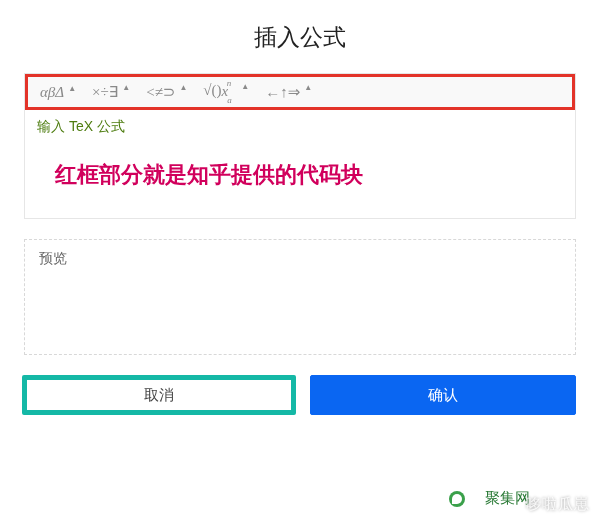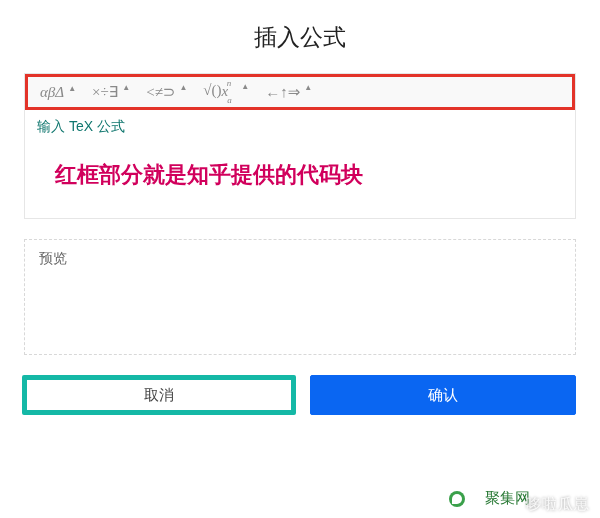--- a/index.html
+++ b/index.html
@@ -52,21 +52,21 @@
   .tool-group .xn {
     font-style: italic;
     position: relative;
   }
   .tool-group .xn sub { font-size: 9px; position: relative; top: 3px; left: -1px; }
   .tool-group .xn sup { font-size: 9px; position: relative; top: -4px; left: -6px; }
   .input-area {
     padding: 8px 12px 12px 12px;
   }
   .placeholder {
-    color: #0f766e;
+    color: #4d7c0f;
     font-size: 14px;
     margin-bottom: 18px;
   }
   .annotation {
     color: #d1005c;
     font-size: 22px;
     padding: 6px 0 16px 18px;
     font-weight: 700;
   }
   .preview-panel {

